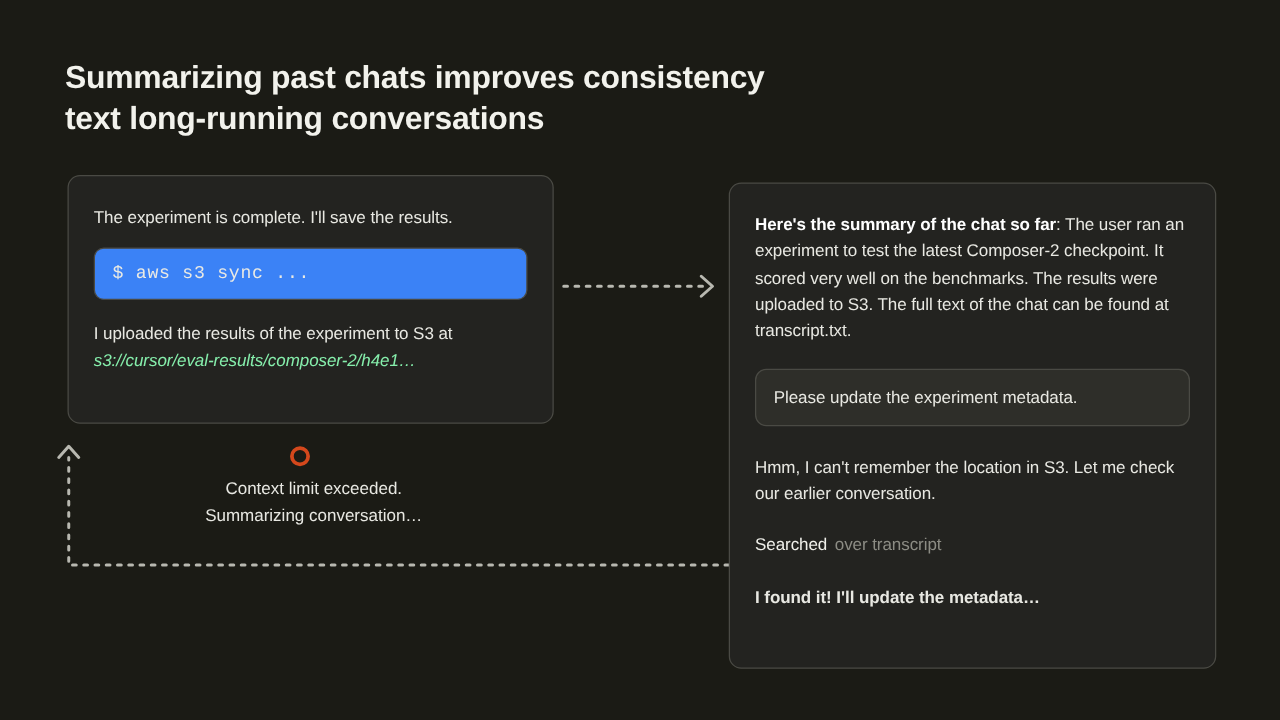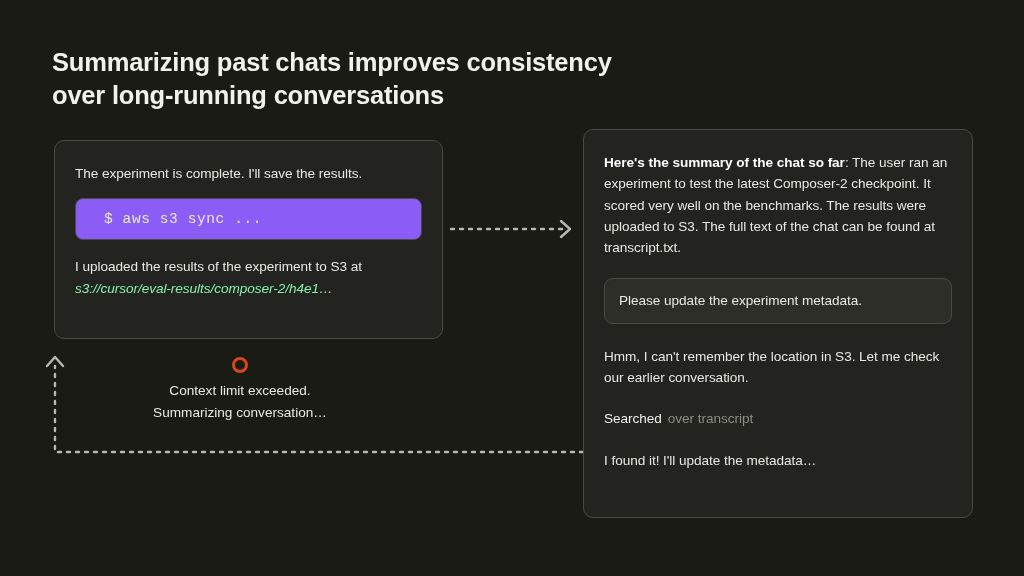--- a/index.html
+++ b/index.html
@@ -45,43 +45,43 @@
   }
   #left-panel {
     left: 54px;
     top: 140px;
     width: 389px;
     height: 199px;
     padding: 22px 20px 0 20px;
   }
   #right-panel {
     left: 583px;
-    top: 129px;
+    top: 146px;
     width: 390px;
     height: 389px;
     padding: 22px 20px 0 20px;
   }
 
   
   .msg {
     font-size: 13.6px;
     line-height: 21.3px;
     color: #e8e8e2;
     letter-spacing: -0.05px;
   }
   .msg b { font-weight: bold; color: #ffffff; }
 
   #left-line1 { margin: 0 0 14px 0; }
 
   .codeblock {
     box-sizing: border-box;
-    background: #8b5cf6;
+    background: #3b82f6;
     border: 1px solid #4a4a44;
     border-radius: 8px;
-    padding: 11px 28px;
+    padding: 11px 14px;
     font-family: "Liberation Mono", "DejaVu Sans Mono", monospace;
     font-size: 14.5px;
     line-height: 18px;
     color: #eaeae4;
     letter-spacing: 0.6px;
     white-space: pre;
   }
 
   #left-line2 { margin: 16px 0 0 0; }
   #left-url { display: block; color: #86efac; font-style: italic; }
@@ -96,37 +96,37 @@
     border-radius: 9px;
     padding: 11px 14px;
     margin-bottom: 22px;
   }
   #user-bubble .msg { margin: 0; }
 
   #assist-1 { margin: 0 0 20px 0; }
   #searched-row { margin: 0 0 20px 0; }
   #searched-row .label { color: #f0f0ea; }
   #searched-row .target { color: #8c8c84; margin-left: 6px; }
-  #assist-2 { margin: 0; }
+  #assist-2 { margin: 0; font-weight: bold; }
 
   
   #ring {
     position: absolute;
     left: 232px;
     top: 357px;
     width: 16px;
     height: 16px;
     box-sizing: border-box;
     border: 3px solid #d4481c;
     border-radius: 50%;
     background: transparent;
   }
   #status-text {
     position: absolute;
-    left: 95px;
+    left: 106px;
     top: 380px;
     width: 290px;
     text-align: center;
     font-size: 13.6px;
     line-height: 22px;
     color: #e8e8e2;
   }
   #status-text span { display: block; }
 
   
@@ -139,21 +139,21 @@
     pointer-events: none;
   }
 </style>
 </head>
 <body>
 
 <div id="stage">
 
   <div id="title">
     <span class="tline">Summarizing past chats improves consistency</span>
-    <span class="tline">over long-running conversations</span>
+    <span class="tline">text long-running conversations</span>
   </div>
 
   <svg id="connectors" viewBox="0 0 1024 576" width="1024" height="576">
 
     <g>
       <line x1="451" y1="229" x2="563" y2="229" stroke="#b8b8b0" stroke-width="2.4" stroke-dasharray="3 6" stroke-linecap="round"></line>
       <polyline points="561,221 570,229 561,237" fill="none" stroke="#b8b8b0" stroke-width="2.4" stroke-linecap="round" stroke-linejoin="round"></polyline>
     </g>
 
     <g>

